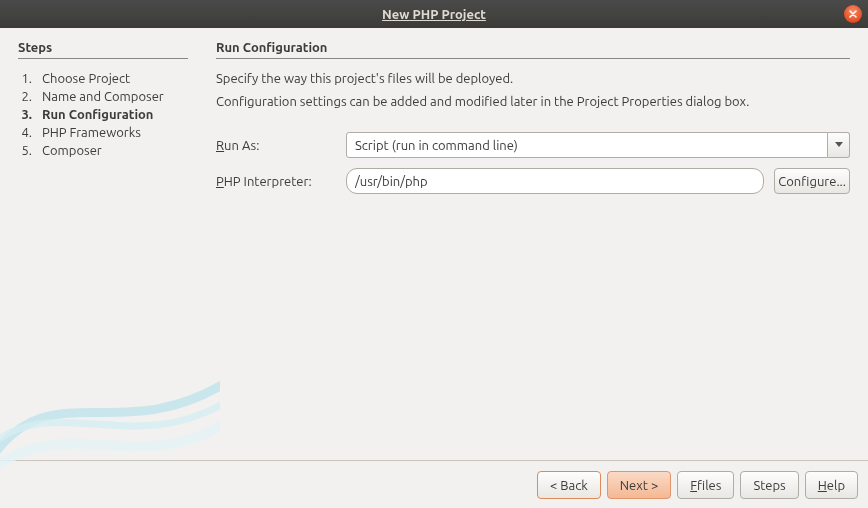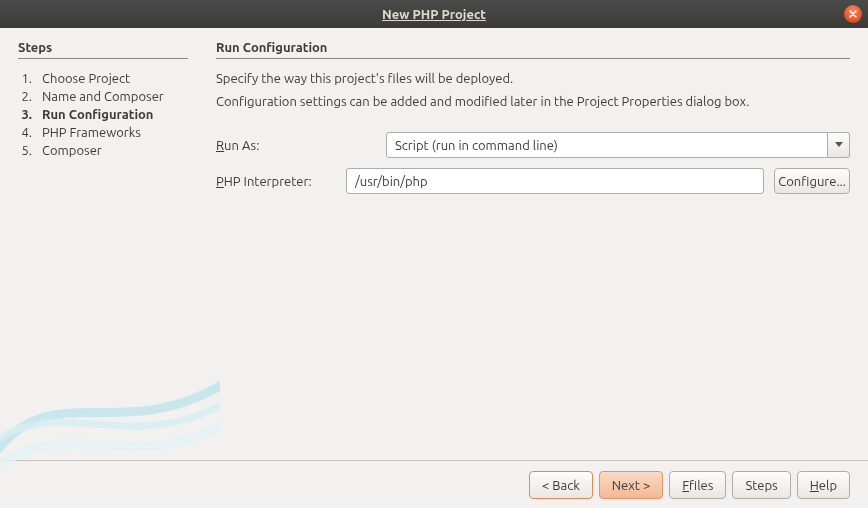--- a/index.html
+++ b/index.html
@@ -85,21 +85,20 @@
       border-bottom: 1px solid #888;
       margin-bottom: 10px;
     }
     .desc { margin-bottom: 3px; line-height: 1.5; }
     .form { margin-top: 18px; display: grid; grid-template-columns: 120px 1fr auto; gap: 10px 10px; align-items: center; }
     .form label { font-size: 13px; }
     .form label .mnemonic { text-decoration: underline; }
     .select-wrap {
       display: flex;
       grid-column: 2 / span 2;
-      margin-left: 40px;
     }
     .select-display {
       flex: 1;
       background: #fff;
       border: 1px solid #b0aca6;
       border-radius: 3px 0 0 3px;
       padding: 4px 8px;
       font-size: 13px;
       height: 26px;
       display: flex;
@@ -112,21 +111,21 @@
       border: 1px solid #b0aca6;
       border-left: none;
       border-radius: 0 3px 3px 0;
       display: flex;
       align-items: center;
       justify-content: center;
     }
     .text-input {
       background: #fff;
       border: 1px solid #b0aca6;
-      border-radius: 3px;
+      border-radius: 11px;
       padding: 4px 8px;
       font-size: 13px;
       height: 26px;
       font-family: inherit;
       color: #3c3c3c;
     }
     .btn {
       background: linear-gradient(to bottom, #fdfdfc, #e9e7e3);
       border: 1px solid #b0aca6;
       border-radius: 4px;
@@ -139,21 +138,21 @@
       display: inline-flex;
       align-items: center;
     }
     .footer {
       height: 48px;
       border-top: 1px solid #c8c4be;
       display: flex;
       justify-content: flex-end;
       align-items: center;
       gap: 6px;
-      padding: 0 18px;
+      padding: 0 10px;
       background: #f2f1f0;
     }
     .footer .btn { height: 28px; padding: 4px 12px; }
     .footer .btn .mnemonic { text-decoration: underline; }
     .footer .btn.primary {
       background: linear-gradient(to bottom, #fbdac6, #f4b894);
       border-color: #e2946a;
     }
     .footer .btn.back { border-color: #dd8b5a; }
   </style>

